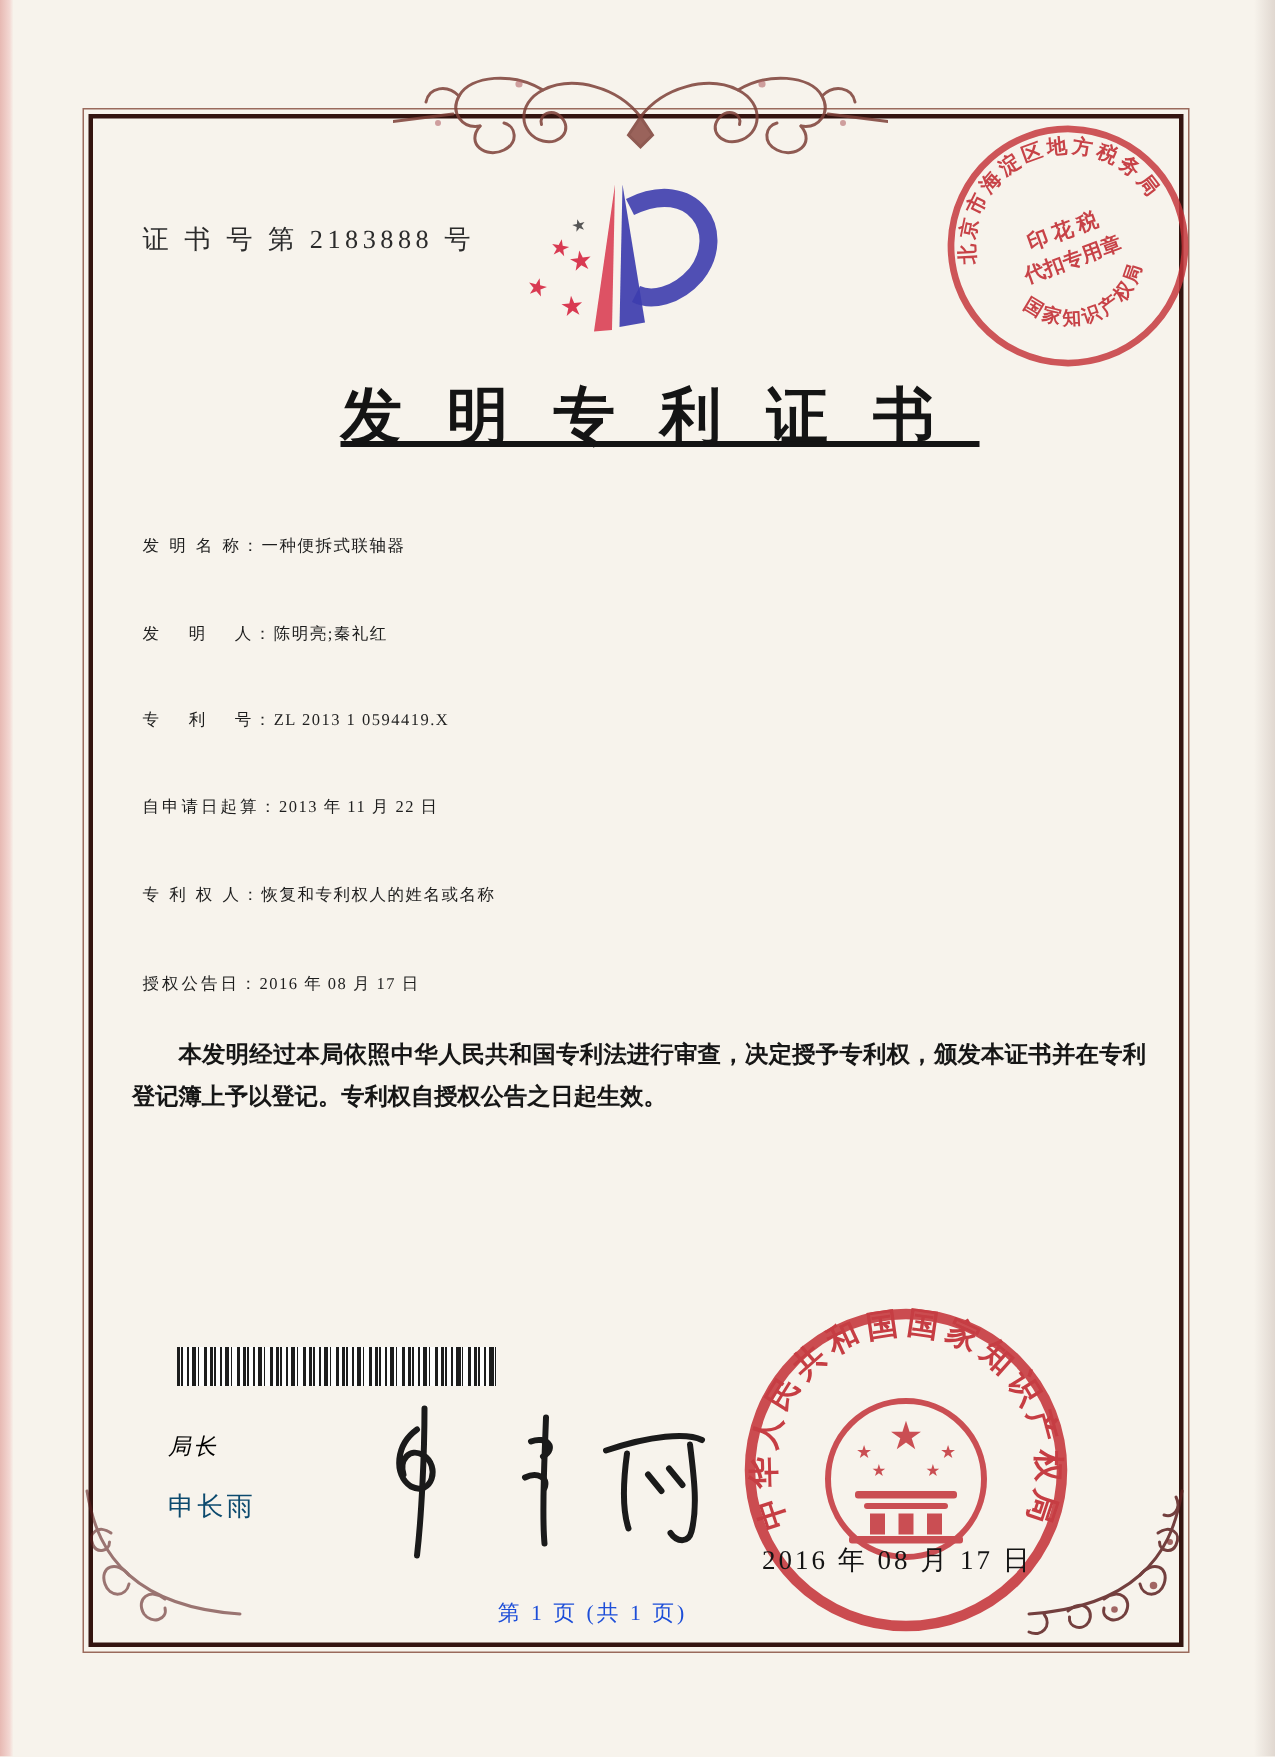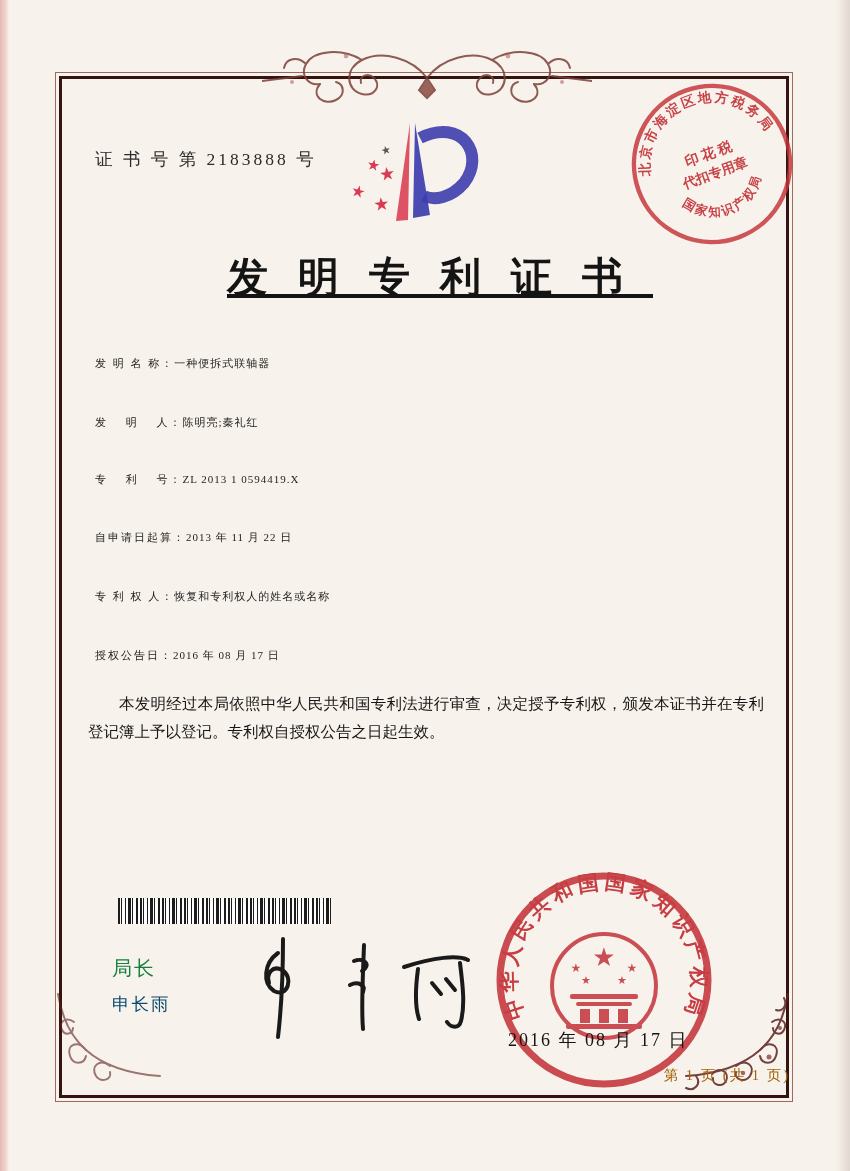--- a/index.html
+++ b/index.html
@@ -29,41 +29,41 @@
   
   .title{position:absolute;left:0;top:250px;width:850px;text-align:center;
     font-size:41px;font-weight:600;letter-spacing:30px;text-indent:30px;color:#141414;text-decoration:underline;}
   
   .field{position:absolute;left:95px;font-size:11px;color:#1e1e1e;letter-spacing:1px;white-space:nowrap;}
   .f0{top:356px}.f1{top:415px}.f2{top:472px}.f3{top:530px}.f4{top:589px}.f5{top:648px}
   .field .lab{letter-spacing:2px;}
   
   .body-text{position:absolute;left:88px;top:690px;width:676px;
     font-size:15.5px;line-height:1.82;color:#161616;text-align:justify;}
-  .body-text p{margin:0;text-indent:2em;}
+  .body-text p{margin:0;text-indent:2em;font-weight:bold;}
   
   .barcode{position:absolute;left:118px;top:898px;width:213px;height:26px;
     background:repeating-linear-gradient(90deg,
       #1c1c1c 0 2px,#fdfdfd 2px 3px,#1c1c1c 3px 4px,#fdfdfd 4px 7px,
       #1c1c1c 7px 8px,#fdfdfd 8px 10px,#1c1c1c 10px 13px,#fdfdfd 13px 14px,
       #1c1c1c 14px 15px,#fdfdfd 15px 18px,#1c1c1c 18px 20px,#fdfdfd 20px 22px);}
   
-  .director-title{position:absolute;left:112px;top:955px;font-size:20px;color:#15803d;letter-spacing:2px;
-    font-family:"Liberation Sans","DejaVu Sans",sans-serif;}
+  .director-title{position:absolute;left:112px;top:955px;font-size:15px;color:#000000;letter-spacing:2px;
+    font-family:"Liberation Sans","DejaVu Sans",sans-serif;font-style:italic;}
   .director-name{position:absolute;left:112px;top:992px;font-size:17.5px;color:#0c4a6e;letter-spacing:2px;
     font-family:"Liberation Sans","DejaVu Sans",sans-serif;}
   .signature{position:absolute;left:236px;top:933px;width:235px;height:108px;}
   
   .seal-tr{position:absolute;left:626px;top:78px;width:172px;height:172px;transform:rotate(-20deg);opacity:.92;}
   .seal-bottom{position:absolute;left:492px;top:868px;width:224px;height:224px;opacity:.95;}
   .seal-date{position:absolute;left:508px;top:1028px;font-size:18px;color:#141414;letter-spacing:2px;
     font-family:"Liberation Serif","DejaVu Serif",serif;}
   
-  .footer{position:absolute;left:0;top:1066px;width:790px;text-align:right;
-    font-size:14.5px;color:#a16207;letter-spacing:2px;}
+  .footer{position:absolute;left:0;top:1066px;width:790px;text-align:center;
+    font-size:14.5px;color:#1d4ed8;letter-spacing:2px;}
 </style>
 </head>
 <body>
 
 <div class="book-edge"></div>
 <div class="page-shade-right"></div>
 
 <div class="frame">
   <div class="frame-inner"></div>
 </div>

